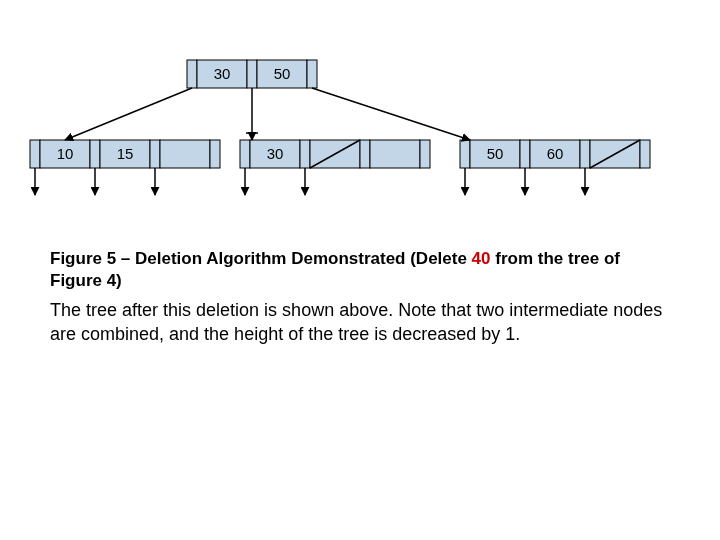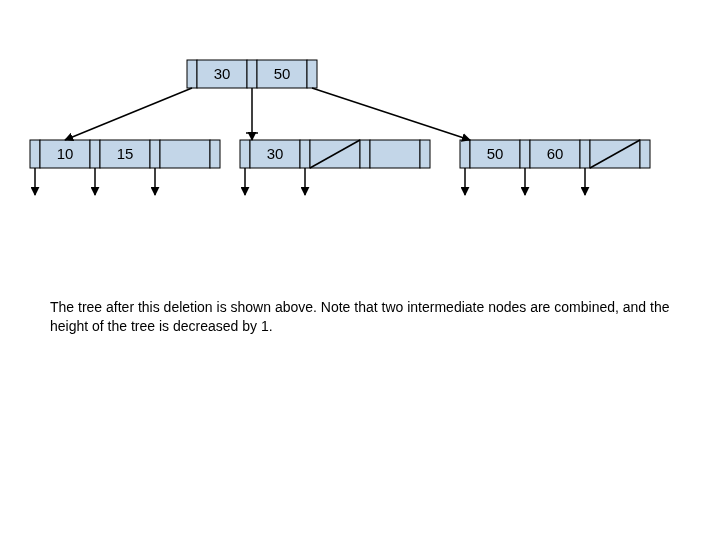--- a/index.html
+++ b/index.html
@@ -47,21 +47,21 @@
     line-height: 1.3;
   }
   .caption .delnum {
     color: #cc0000;
   }
   .body-text {
     position: absolute;
     left: 50px;
     top: 298px;
     width: 620px;
-    font-size: 14px;
+    font-size: 18px;
     line-height: 1.35;
   }
   .container {
     position: relative;
     width: 572px;
     height: 540px;
   }
 </style>
 </head>
 <body>
@@ -137,16 +137,19 @@
 
     <line class="edge" x1="245" y1="168" x2="245" y2="195" marker-end="url(#arrow)"></line>
     <line class="edge" x1="305" y1="168" x2="305" y2="195" marker-end="url(#arrow)"></line>
 
     <line class="edge" x1="465" y1="168" x2="465" y2="195" marker-end="url(#arrow)"></line>
     <line class="edge" x1="525" y1="168" x2="525" y2="195" marker-end="url(#arrow)"></line>
     <line class="edge" x1="585" y1="168" x2="585" y2="195" marker-end="url(#arrow)"></line>
 
   </svg>
 
+  <div class="caption">
+    <span>Figure 5 – Deletion Algorithm Demonstrated (Delete </span><span class="delnum">40</span><span> from the tree of Figure 4)</span>
+  </div>
 
   <div class="body-text">The tree after this deletion is shown above.  Note that two intermediate nodes are  combined, and the height of the tree is decreased by 1.</div>
 
 </div>
 
 </body></html>

